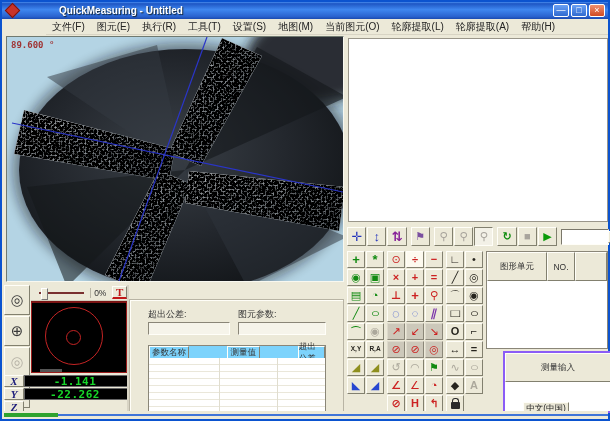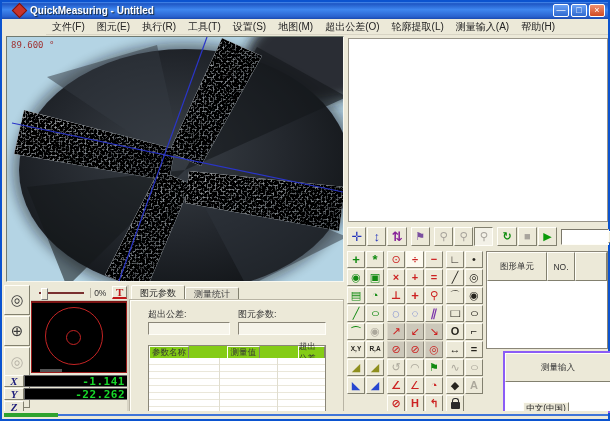--- a/index.html
+++ b/index.html
@@ -1,35 +1,35 @@
 <!DOCTYPE html>
 <html><head>
 <meta charset="utf-8">
 <style>
   html,body{margin:0;padding:0;width:610px;height:421px;overflow:hidden;
     font-family:"Liberation Sans","DejaVu Sans",sans-serif;}
   .window{position:absolute;inset:0;background:#ece9d8;border:2px solid #0b53cf;box-sizing:border-box;}
   
   .titlebar{position:absolute;left:0;top:0;right:0;height:17px;
     background:linear-gradient(180deg,#4a8ef0 0%,#1e56c4 10%,#3f87f0 45%,#2a63cf 85%,#1a4ab0 100%);
-    display:flex;align-items:center;padding-left:10px;box-sizing:border-box;}
+    display:flex;align-items:center;padding-left:3px;box-sizing:border-box;gap:36px;}
   .app-icon{width:9px;height:9px;background:#c8332a;border:1px solid #7d130d;transform:rotate(45deg);margin:0 5px 0 2px;flex:0 0 auto;}
   .title-text{color:#fff;font-size:10px;font-weight:bold;text-shadow:1px 1px 1px #123;white-space:nowrap;}
   .win-btns{position:absolute;right:3px;top:2px;display:flex;gap:2px;}
   .win-btn{width:16px;height:13px;font-size:9px;line-height:11px;text-align:center;color:#fff;
     background:linear-gradient(180deg,#6aa0f4,#2f6ad0);border:1px solid #fff;border-radius:2px;box-sizing:border-box;cursor:default;}
   .win-btn.close{background:linear-gradient(180deg,#ef9070,#cf4a23);}
   
   .menubar{position:absolute;left:0;top:17px;right:0;height:15px;background:#ece9d8;
     border-bottom:1px solid #d8d4c4;display:flex;align-items:flex-start;font-size:10px;color:#222;margin-left:44px;}
   .menu-item{padding:0 6px;line-height:15px;white-space:nowrap;}
   
   .image-view{position:absolute;left:4px;top:34px;width:338px;height:246px;background:#b4d4e4;
     border:1px solid;border-color:#707a70 #f8f8f0 #f8f8f0 #707a70;box-sizing:border-box;overflow:hidden;}
-  .angle-readout{position:absolute;left:4px;top:3px;color:#a03434;font-size:9px;font-weight:normal;
+  .angle-readout{position:absolute;left:4px;top:3px;color:#a03434;font-size:9px;font-weight:bold;
     font-family:"DejaVu Sans Mono",monospace;z-index:5;text-align:right;}
   
   .right-white{position:absolute;left:346px;top:36px;width:260px;height:184px;background:#fff;
     border:1px solid #9a968a;box-sizing:border-box;}
   
   .btn3d{background:#ece9d8;border:1px solid;border-color:#fffef8 #82806f #82806f #fffef8;
     box-sizing:border-box;display:flex;align-items:center;justify-content:center;cursor:default;}
   
   .toolbar-row{position:absolute;left:345px;top:224px;width:262px;height:21px;display:flex;align-items:center;}
   .tb-btn{width:21px;height:19px;margin-right:1px;font-size:11px;}
@@ -83,38 +83,38 @@
   .light-circle-large{position:absolute;left:13px;top:4px;width:56px;height:56px;
     border:1.5px solid #c42424;border-radius:50%;}
   .light-circle-small{position:absolute;left:34px;top:27px;width:13px;height:13px;
     border:1.5px solid #c42424;border-radius:50%;}
   .light-tick{position:absolute;left:8px;bottom:0;width:22px;height:3px;background:#555;}
   .axes{position:absolute;left:0;top:90px;width:123px;}
   .axis-row{display:flex;height:12px;margin-bottom:1px;}
   .axis-label{width:20px;font-size:11px;font-weight:bold;font-style:italic;color:#1b1b7a;
     font-family:"Liberation Serif",serif;}
   .axis-value{flex:1;background:#000;color:#17d82a;font-family:"DejaVu Sans Mono",monospace;
-    font-size:11px;font-weight:bold;text-align:right;padding-right:2px;line-height:12px;letter-spacing:.5px;
+    font-size:11px;font-weight:bold;text-align:center;padding-right:2px;line-height:12px;letter-spacing:.5px;
     border:1px solid #666;border-right:none;box-sizing:border-box;}
   .splitter{position:absolute;left:125px;top:283px;width:2px;height:127px;background:#d8d4c4;}
   
   .param-panel{position:absolute;left:127px;top:283px;width:215px;height:127px;}
   .tabs{position:absolute;left:2px;top:0;height:15px;display:flex;}
   .tab{height:15px;padding:0 8px;font-size:9px;line-height:15px;background:#ece9d8;
     border:1px solid;border-color:#fffef8 #82806f transparent #fffef8;border-radius:2px 2px 0 0;
     color:#222;box-sizing:border-box;}
   .tab.inactive{height:13px;margin-top:2px;background:#e2dfc e8;background:#e3e0d0;line-height:13px;color:#444;}
   .param-content{position:absolute;left:0;top:14px;right:0;bottom:0;background:#ece9d8;
     border:1px solid #b8b4a4;box-shadow:inset 1px 1px 0 #fffef8;box-sizing:border-box;}
   .param-label{position:absolute;font-size:9px;color:#333;top:8px;}
   .param-field{position:absolute;top:22px;height:13px;background:#f6f4ea;border:1px solid;
     border-color:#8a8678 #fffef8 #fffef8 #8a8678;box-sizing:border-box;}
   .param-table{position:absolute;left:18px;top:45px;width:178px;height:72px;background:#fff;
     border:1px solid #8a8678;box-sizing:border-box;}
-  .pt-header{display:flex;height:14px;background:#84cc16;gap:38px;}
+  .pt-header{display:flex;height:14px;background:#7dd3fc;gap:38px;}
   .pt-hcell{font-size:8.5px;display:flex;align-items:center;justify-content:center;color:#333;
     border:1px solid;border-color:#fffef8 #82806f #82806f #fffef8;box-sizing:border-box;}
   .pt-body{position:absolute;left:0;top:12px;right:0;bottom:0;
     background:repeating-linear-gradient(180deg,#fff 0 6px,#eae7da 6px 7px);}
   .pt-vline{position:absolute;top:0;bottom:0;width:1px;background:#e0ddcf;}
   
   .statusbar{position:absolute;left:0;right:0;bottom:0;height:8px;background:#ece9d8;}
   .progress-green{position:absolute;left:2px;bottom:2px;width:54px;height:4px;background:#2fa32f;}
   .progress-line{position:absolute;left:56px;right:0;bottom:3px;height:2px;background:#3f74d8;}
 </style>
@@ -133,23 +133,23 @@
       </div>
   </div>
 
   <div class="menubar">
       <span class="menu-item">文件(F)</span>
       <span class="menu-item">图元(E)</span>
       <span class="menu-item">执行(R)</span>
       <span class="menu-item">工具(T)</span>
       <span class="menu-item">设置(S)</span>
       <span class="menu-item">地图(M)</span>
-      <span class="menu-item">超出公差(O)</span>
+      <span class="menu-item">当前图元(O)</span>
       <span class="menu-item">轮廓提取(L)</span>
-      <span class="menu-item">测量输入(A)</span>
+      <span class="menu-item">轮廓提取(A)</span>
       <span class="menu-item">帮助(H)</span>
     </div>
 
   <div class="image-view">
     <div class="angle-readout">89.600 °</div>
     <svg width="336" height="244" viewBox="0 0 336 244">
       <defs>
         <radialGradient id="bodyGrad" cx="45%" cy="42%" r="65%">
           <stop offset="0%" stop-color="#3a4047"></stop>
           <stop offset="55%" stop-color="#23272d"></stop>
@@ -486,24 +486,20 @@
           <div class="axis-value">-22.262</div>
         </div>
         <div class="axis-row">
           <div class="btn3d axis-label">Z</div>
         </div>
       </div>
   </div>
   <div class="splitter"></div>
 
   <div class="param-panel">
-    <div class="tabs">
-        <div class="tab">图元参数</div>
-        <div class="tab inactive">测量统计</div>
-      </div>
     <div class="param-content">
       <div class="param-label" style="left:18px">超出公差:</div>
       <div class="param-label" style="left:108px">图元参数:</div>
       <div class="param-field" style="left:18px;width:82px"></div>
       <div class="param-field" style="left:108px;width:88px"></div>
       <div class="param-table">
         <div class="pt-header">
             <div class="pt-hcell" style="width: 40%;">参数名称</div>
             <div class="pt-hcell" style="width: 33%;">测量值</div>
             <div class="pt-hcell" style="width: 27%;">超出公差</div>

